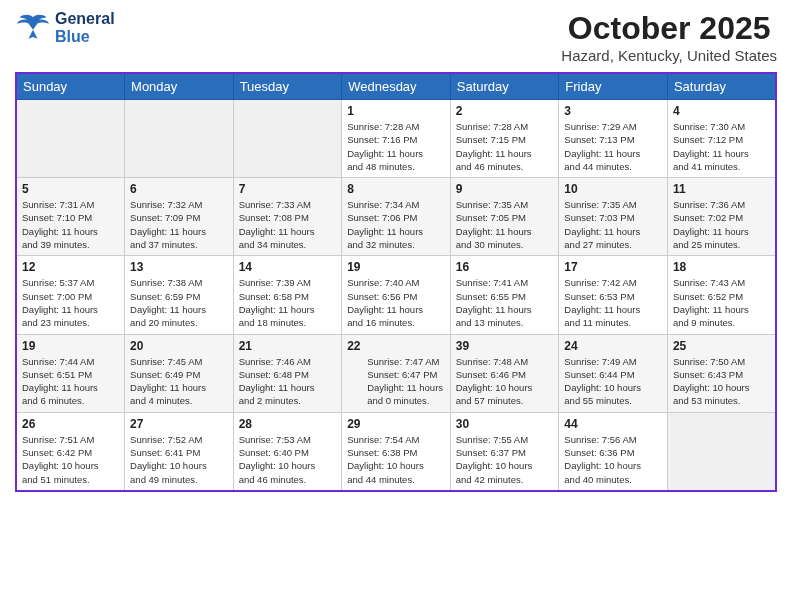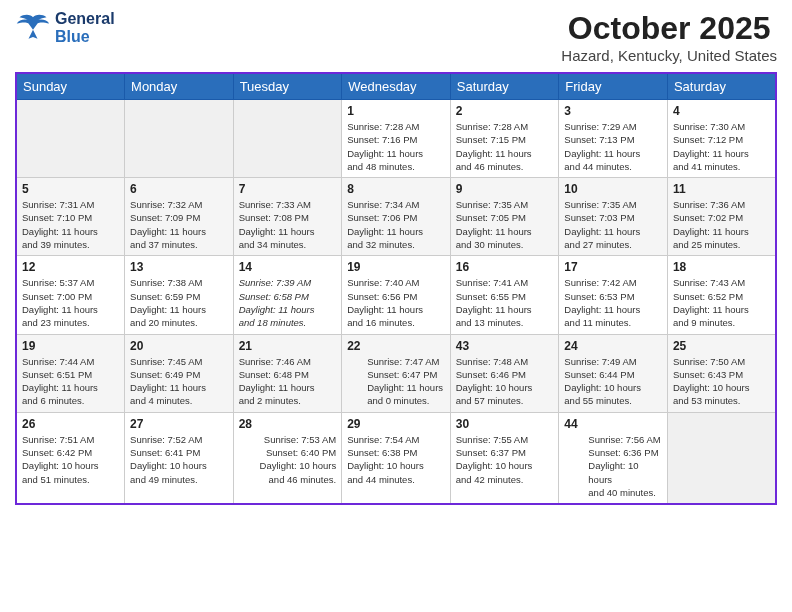--- a/index.html
+++ b/index.html
@@ -232,21 +232,21 @@
           </td>
           <td>
             <span class="day-num">13</span>
             <div class="day-info" style="white-space: pre-line;">Sunrise: 7:38 AM
 Sunset: 6:59 PM
 Daylight: 11 hours
 and 20 minutes.</div>
           </td>
           <td>
             <span class="day-num">14</span>
-            <div class="day-info" style="white-space: pre-line; font-style: italic;">Sunrise: 7:39 AM
+            <div class="day-info" style="white-space: pre-line;">Sunrise: 7:39 AM
 Sunset: 6:58 PM
 Daylight: 11 hours
 and 18 minutes.</div>
           </td>
           <td>
             <span class="day-num">19</span>
             <div class="day-info" style="white-space: pre-line;">Sunrise: 7:40 AM
 Sunset: 6:56 PM
 Daylight: 11 hours
 and 16 minutes.</div>
@@ -296,21 +296,21 @@
 and 2 minutes.</div>
           </td>
           <td>
             <span class="day-num">22</span>
             <div class="day-info" style="white-space: pre-line; margin-left: 20px;">Sunrise: 7:47 AM
 Sunset: 6:47 PM
 Daylight: 11 hours
 and 0 minutes.</div>
           </td>
           <td>
-            <span class="day-num">43</span>
+            <span class="day-num">39</span>
             <div class="day-info" style="white-space: pre-line;">Sunrise: 7:48 AM
 Sunset: 6:46 PM
 Daylight: 10 hours
 and 57 minutes.</div>
           </td>
           <td>
             <span class="day-num">24</span>
             <div class="day-info" style="white-space: pre-line;">Sunrise: 7:49 AM
 Sunset: 6:44 PM
 Daylight: 10 hours
@@ -334,42 +334,42 @@
           </td>
           <td>
             <span class="day-num">27</span>
             <div class="day-info" style="white-space: pre-line;">Sunrise: 7:52 AM
 Sunset: 6:41 PM
 Daylight: 10 hours
 and 49 minutes.</div>
           </td>
           <td>
             <span class="day-num">28</span>
-            <div class="day-info" style="white-space: pre-line; text-align: right;">Sunrise: 7:53 AM
+            <div class="day-info" style="white-space: pre-line;">Sunrise: 7:53 AM
 Sunset: 6:40 PM
 Daylight: 10 hours
 and 46 minutes.</div>
           </td>
           <td>
             <span class="day-num">29</span>
             <div class="day-info" style="white-space: pre-line;">Sunrise: 7:54 AM
 Sunset: 6:38 PM
 Daylight: 10 hours
 and 44 minutes.</div>
           </td>
           <td>
             <span class="day-num">30</span>
             <div class="day-info" style="white-space: pre-line;">Sunrise: 7:55 AM
 Sunset: 6:37 PM
 Daylight: 10 hours
 and 42 minutes.</div>
           </td>
           <td>
             <span class="day-num">44</span>
-            <div class="day-info" style="white-space: pre-line; margin-left: 24px;">Sunrise: 7:56 AM
+            <div class="day-info" style="white-space: pre-line;">Sunrise: 7:56 AM
 Sunset: 6:36 PM
 Daylight: 10 hours
 and 40 minutes.</div>
           </td>
           <td class="empty-cell"></td>
         </tr>
       </tbody>
   </table>
 </div>
 

